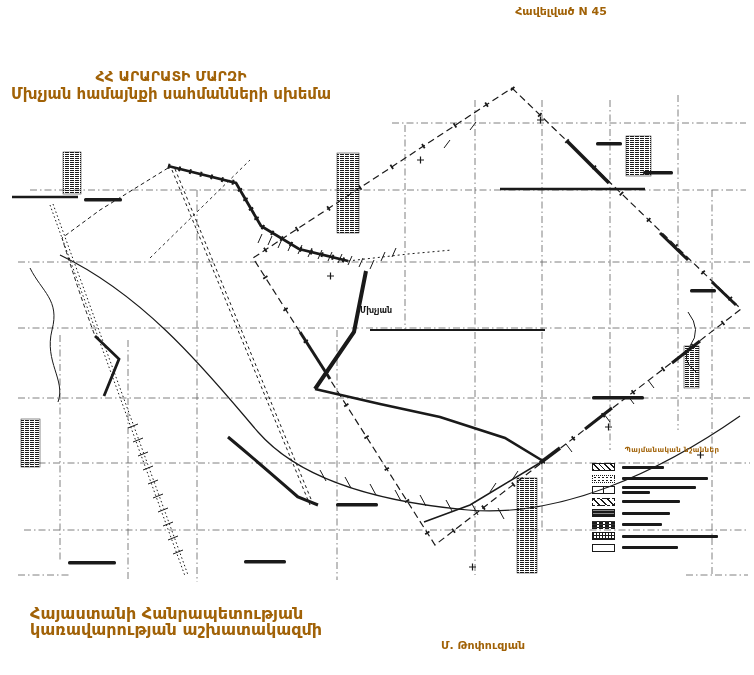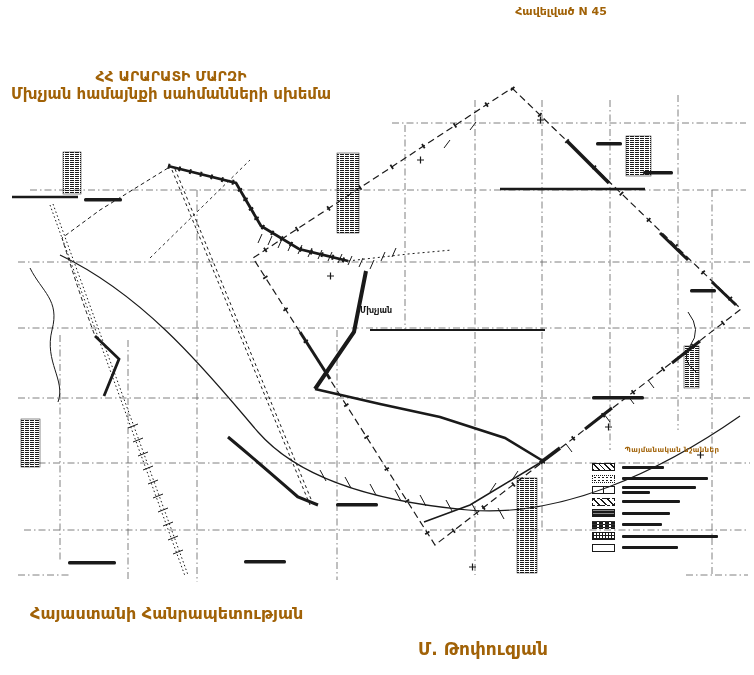--- a/index.html
+++ b/index.html
@@ -22,21 +22,21 @@
   .sw.diagonal-hatch-box{background:repeating-linear-gradient(45deg,#1a1a1a 0 1px,transparent 1px 4px);}
   .sw.dotted-scatter{border-style:dotted;background-image:radial-gradient(circle,#1a1a1a 0.7px,transparent 0.9px);background-size:4px 3px;}
   .sw.two-cell-box{background:linear-gradient(90deg,transparent 0 46%,#1a1a1a 46% 54%,transparent 54%);}
   .sw.dashed-diagonal-box{border-style:dashed;background:repeating-linear-gradient(45deg,transparent 0 4px,#1a1a1a 4px 5px);}
   .sw.dark-striped-box{background:repeating-linear-gradient(0deg,#1a1a1a 0 2px,#888 2px 3px);}
   .sw.dash-rows{border-color:transparent;background:repeating-linear-gradient(0deg,#1a1a1a 0 1px,transparent 1px 3px),repeating-linear-gradient(90deg,#1a1a1a 0 4px,transparent 4px 6px);background-blend-mode:screen;}
   .sw.cross-hatch-box{background:repeating-linear-gradient(0deg,#1a1a1a 0 1px,transparent 1px 3px),repeating-linear-gradient(90deg,#1a1a1a 0 1px,transparent 1px 3px);}
   .smudge-col{display:flex;flex-direction:column;gap:2px;justify-content:center;}
   .smudge{height:3px;background:#1a1a1a;border-radius:1px;}
   .footer-left{position:absolute;left:30px;top:606px;font-size:16px;font-weight:bold;line-height:15.5px;}
-  .signature{position:absolute;left:408px;top:639px;width:150px;text-align:center;font-size:17px;font-weight:bold;}
+  .signature{position:absolute;left:408px;top:639px;width:150px;text-align:center;font-size:11px;font-weight:bold;}
 </style>
 </head>
 <body>
 
 <div class="page">
 
   <div class="annotation">
     <div>Հավելված N 45</div>
   </div>
 
@@ -256,17 +256,18 @@
       <span class="sw plain-box"></span>
       <span class="smudge-col">
             <span class="smudge" style="width: 56px;"></span>
           </span>
     </div>
   </div>
   </div>
 
   <div class="footer-left">
     <div>Հայաստանի Հանրապետության</div>
+    <div>կառավարության աշխատակազմի</div>
   </div>
 
   <div class="signature">Մ. Թոփուզյան</div>
 
 </div>
 
 </body></html>

